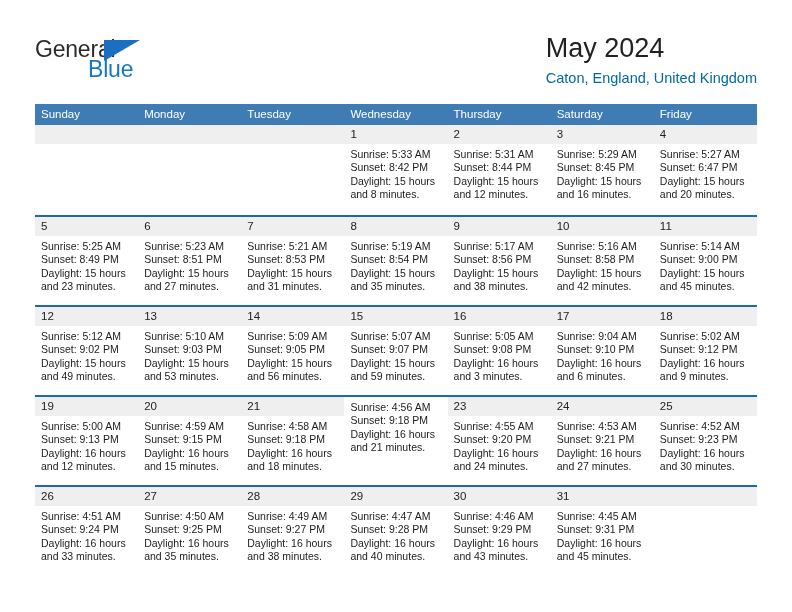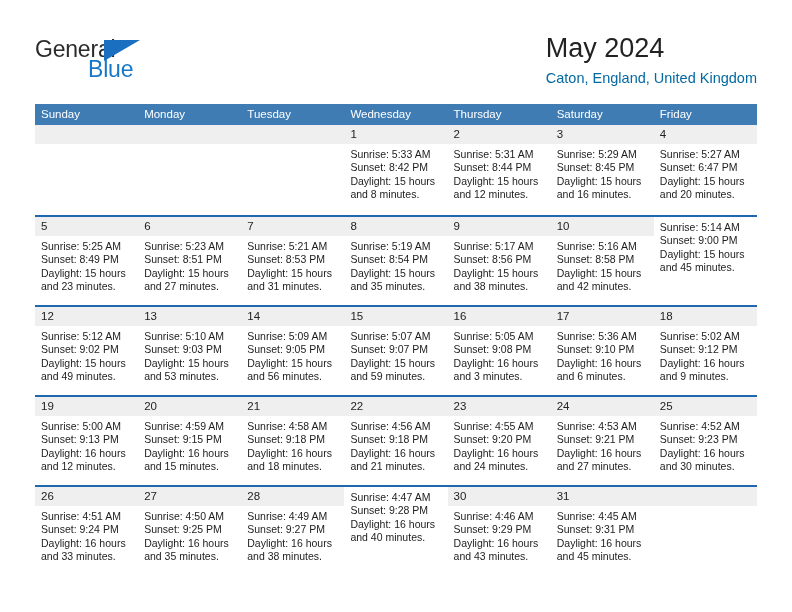--- a/index.html
+++ b/index.html
@@ -308,20 +308,23 @@
               <span class="daynum">10</span>
             </div>
             <div class="day-info">
               <div>Sunrise: 5:16 AM</div>
               <div>Sunset: 8:58 PM</div>
               <div>Daylight: 15 hours</div>
               <div>and 42 minutes.</div>
             </div>
           </div>
           <div class="day-cell">
+            <div class="daynum-band">
+              <span class="daynum">11</span>
+            </div>
             <div class="day-info">
               <div>Sunrise: 5:14 AM</div>
               <div>Sunset: 9:00 PM</div>
               <div>Daylight: 15 hours</div>
               <div>and 45 minutes.</div>
             </div>
           </div>
         </div>
         <div class="week-row">
           <div class="day-cell">
@@ -377,21 +380,21 @@
               <div>Sunset: 9:08 PM</div>
               <div>Daylight: 16 hours</div>
               <div>and 3 minutes.</div>
             </div>
           </div>
           <div class="day-cell">
             <div class="daynum-band">
               <span class="daynum">17</span>
             </div>
             <div class="day-info">
-              <div>Sunrise: 5:36 AM</div>
+              <div>Sunrise: 9:04 AM</div>
               <div>Sunset: 9:10 PM</div>
               <div>Daylight: 16 hours</div>
               <div>and 6 minutes.</div>
             </div>
           </div>
           <div class="day-cell">
             <div class="daynum-band">
               <span class="daynum">18</span>
             </div>
             <div class="day-info">
@@ -430,23 +433,20 @@
               <span class="daynum">21</span>
             </div>
             <div class="day-info">
               <div>Sunrise: 4:58 AM</div>
               <div>Sunset: 9:18 PM</div>
               <div>Daylight: 16 hours</div>
               <div>and 18 minutes.</div>
             </div>
           </div>
           <div class="day-cell">
-            <div class="daynum-band">
-              <span class="daynum">22</span>
-            </div>
             <div class="day-info">
               <div>Sunrise: 4:56 AM</div>
               <div>Sunset: 9:18 PM</div>
               <div>Daylight: 16 hours</div>
               <div>and 21 minutes.</div>
             </div>
           </div>
           <div class="day-cell">
             <div class="daynum-band">
               <span class="daynum">23</span>
@@ -509,20 +509,23 @@
               <span class="daynum">28</span>
             </div>
             <div class="day-info">
               <div>Sunrise: 4:49 AM</div>
               <div>Sunset: 9:27 PM</div>
               <div>Daylight: 16 hours</div>
               <div>and 38 minutes.</div>
             </div>
           </div>
           <div class="day-cell">
+            <div class="daynum-band">
+              <span class="daynum">29</span>
+            </div>
             <div class="day-info">
               <div>Sunrise: 4:47 AM</div>
               <div>Sunset: 9:28 PM</div>
               <div>Daylight: 16 hours</div>
               <div>and 40 minutes.</div>
             </div>
           </div>
           <div class="day-cell">
             <div class="daynum-band">
               <span class="daynum">30</span>

